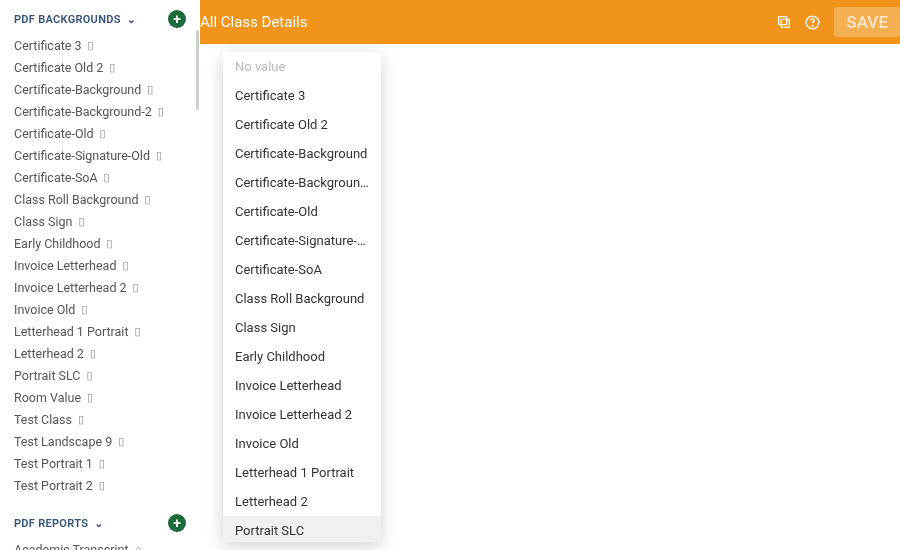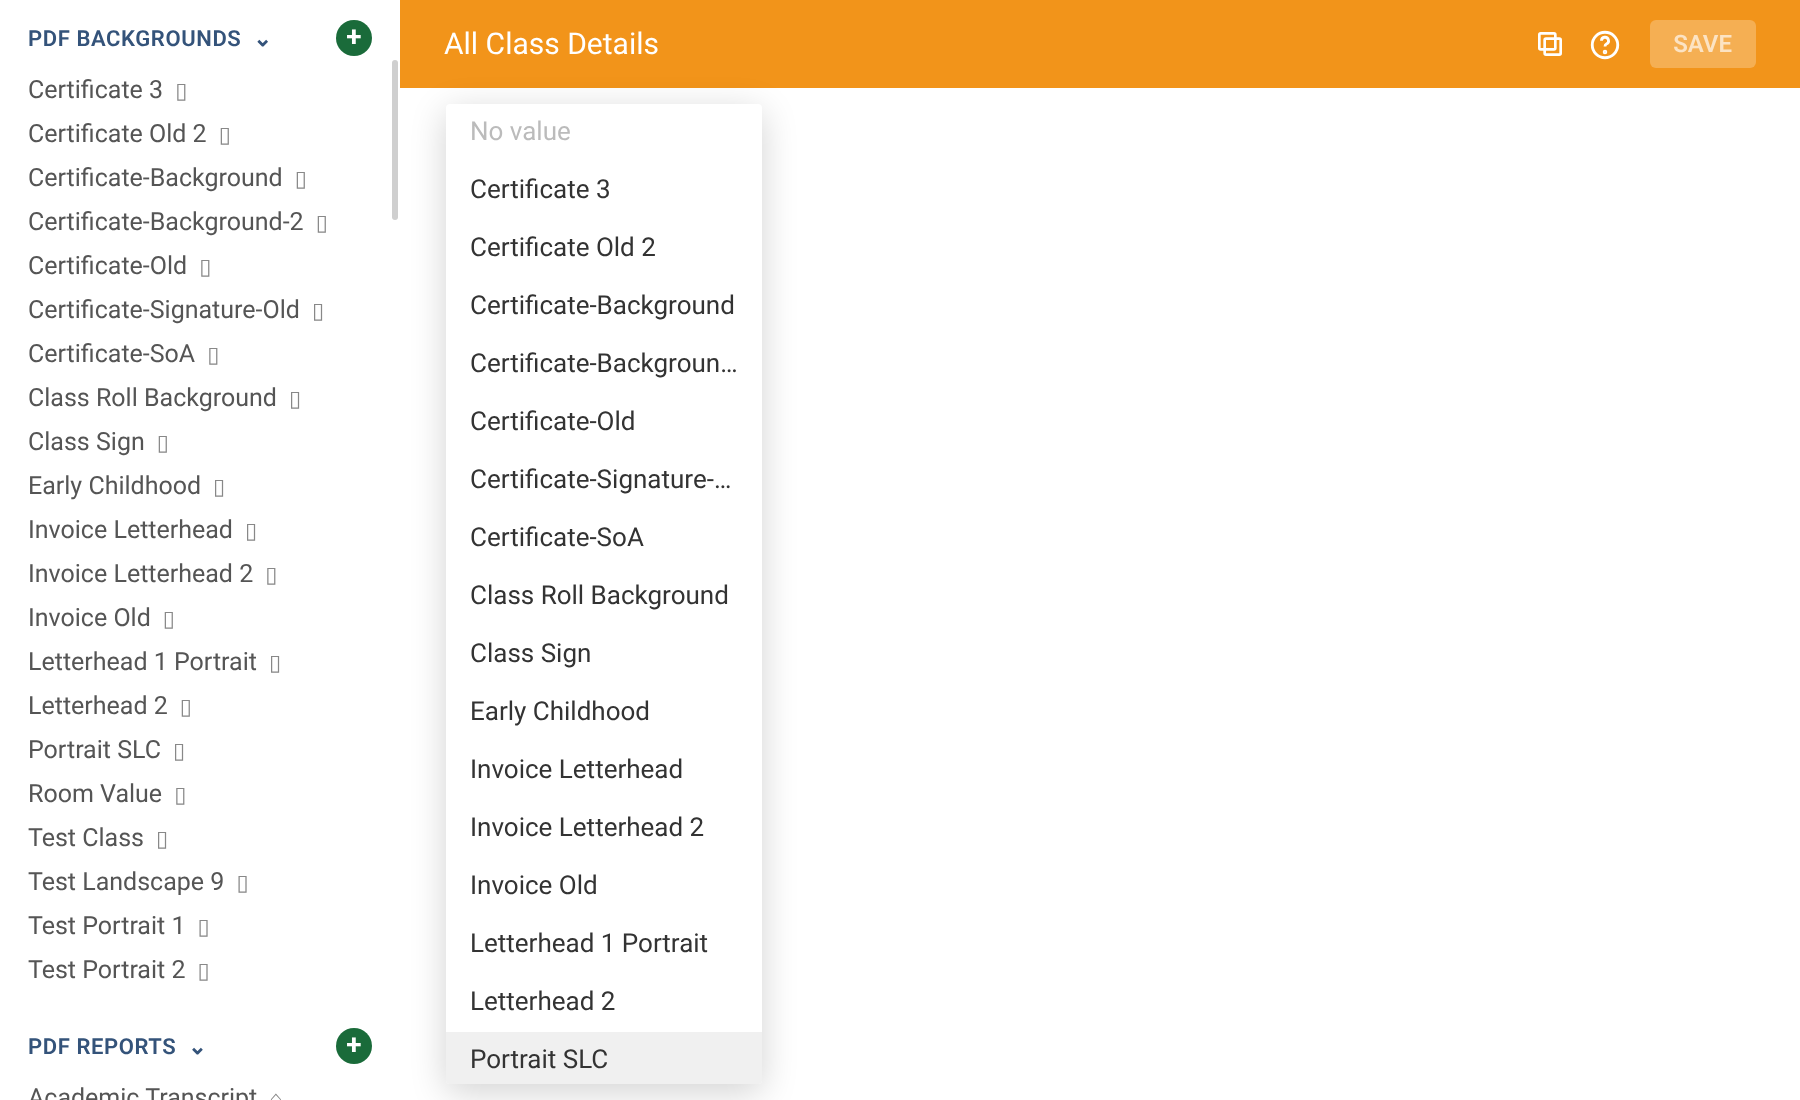--- a/index.html
+++ b/index.html
@@ -14,24 +14,24 @@
 .chev { margin-left: 6px; font-size: 11px; color: #34537a; }
 .add-btn { width: 18px; height: 18px; border-radius: 50%; background: #1a6b3a; color: #fff; display: flex; align-items: center; justify-content: center; font-size: 14px; font-weight: bold; cursor: pointer; }
 .sb-item { display: flex; align-items: center; padding: 3.5px 14px; color: #555; font-size: 12.5px; cursor: pointer; }
 .sb-icon { margin-left: 6px; color: #888; font-size: 11px; }
 .section-gap { height: 14px; }
 
 
 .scroll-ind { position: absolute; left: 196px; top: 30px; width: 3px; height: 80px; background: #cfcfcf; border-radius: 2px; }
 
 
-.header { position: absolute; left: 200px; top: 0; right: 0; height: 44px; background: #f2941a; display: flex; align-items: center; padding: 0 22px; color: #fff; }
+.header { position: absolute; left: 200px; top: 0; right: 0; height: 44px; background: #f2941a; display: flex; align-items: center; padding: 0 0; color: #fff; }
 .header-title { font-size: 15px; font-weight: 400; flex: 1; }
 .hdr-icon { width: 28px; height: 28px; display: flex; align-items: center; justify-content: center; cursor: pointer; color: #fff; }
-.save-btn { margin-left: 8px; padding: 5px 12px; border-radius: 3px; background: rgba(255,255,255,0.25); color: rgba(255,255,255,0.65); font-size: 12px; font-weight: 600; cursor: pointer; }
+.save-btn { margin-left: 8px; padding: 5px 12px; border-radius: 3px; background: rgba(255,255,255,0.25); color: rgba(255,255,255,0.65); font-size: 17px; font-weight: 600; cursor: pointer; }
 
 
 .main { position: absolute; left: 200px; top: 44px; right: 0; bottom: 0; background: #fff; padding: 24px 28px; }
 .desc { position: absolute; left: 180px; top: 113px; width: 220px; font-size: 13px; color: #555; line-height: 1.45; }
 .right-col { position: absolute; left: 408px; top: 22px; }
 .row { display: flex; align-items: center; margin-bottom: 22px; }
 .en-label { font-size: 12.5px; color: #888; margin-right: 10px; }
 .toggle { width: 36px; height: 20px; border-radius: 10px; background: #f2941a; position: relative; cursor: pointer; }
 .toggle-knob { position: absolute; right: 2px; top: 2px; width: 16px; height: 16px; border-radius: 50%; background: #fff; }
 .sec-label { font-size: 11.5px; font-weight: 700; letter-spacing: 0.4px; color: #34537a; margin-bottom: 26px; }

